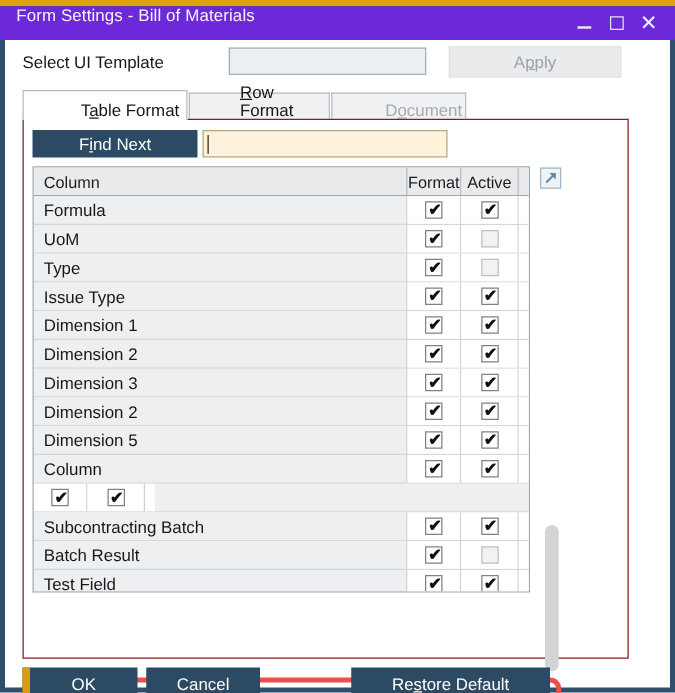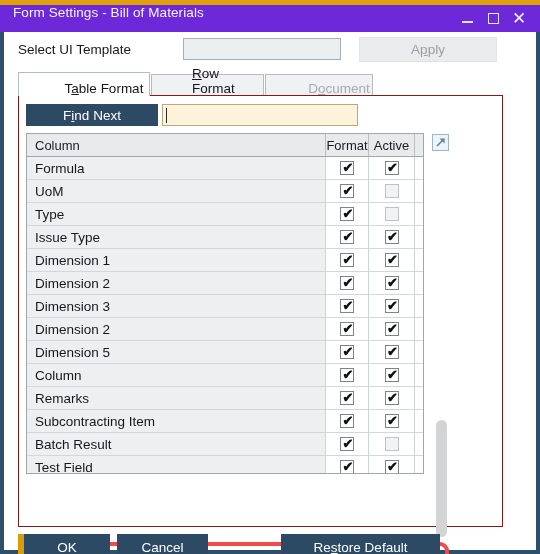--- a/index.html
+++ b/index.html
@@ -381,35 +381,34 @@
                 </div>
               </div>
               <div class="gc-chk act">
                 <div class="cbx">
                   <span class="tick">✔</span>
                 </div>
               </div>
               <div class="gc-end"></div>
             </div>
             <div class="grow">
-              <div class="gc-col">Remarks</div>
-              <div class="gc-chk">
-                <div class="cbx">
-                  <span class="tick">✔</span>
-                </div>
-              </div>
-              <div class="gc-chk act">
-                <div class="cbx">
-                  <span class="tick">✔</span>
-                </div>
-              </div>
-              <div class="gc-end"></div>
-            </div>
-            <div class="grow">
-              <div class="gc-col">Subcontracting Item</div>
+              <div class="gc-chk">
+                <div class="cbx">
+                  <span class="tick">✔</span>
+                </div>
+              </div>
+              <div class="gc-chk act">
+                <div class="cbx">
+                  <span class="tick">✔</span>
+                </div>
+              </div>
+              <div class="gc-end"></div>
+            </div>
+            <div class="grow">
+              <div class="gc-col">Subcontracting Batch</div>
               <div class="gc-chk">
                 <div class="cbx">
                   <span class="tick">✔</span>
                 </div>
               </div>
               <div class="gc-chk act">
                 <div class="cbx">
                   <span class="tick">✔</span>
                 </div>
               </div>

